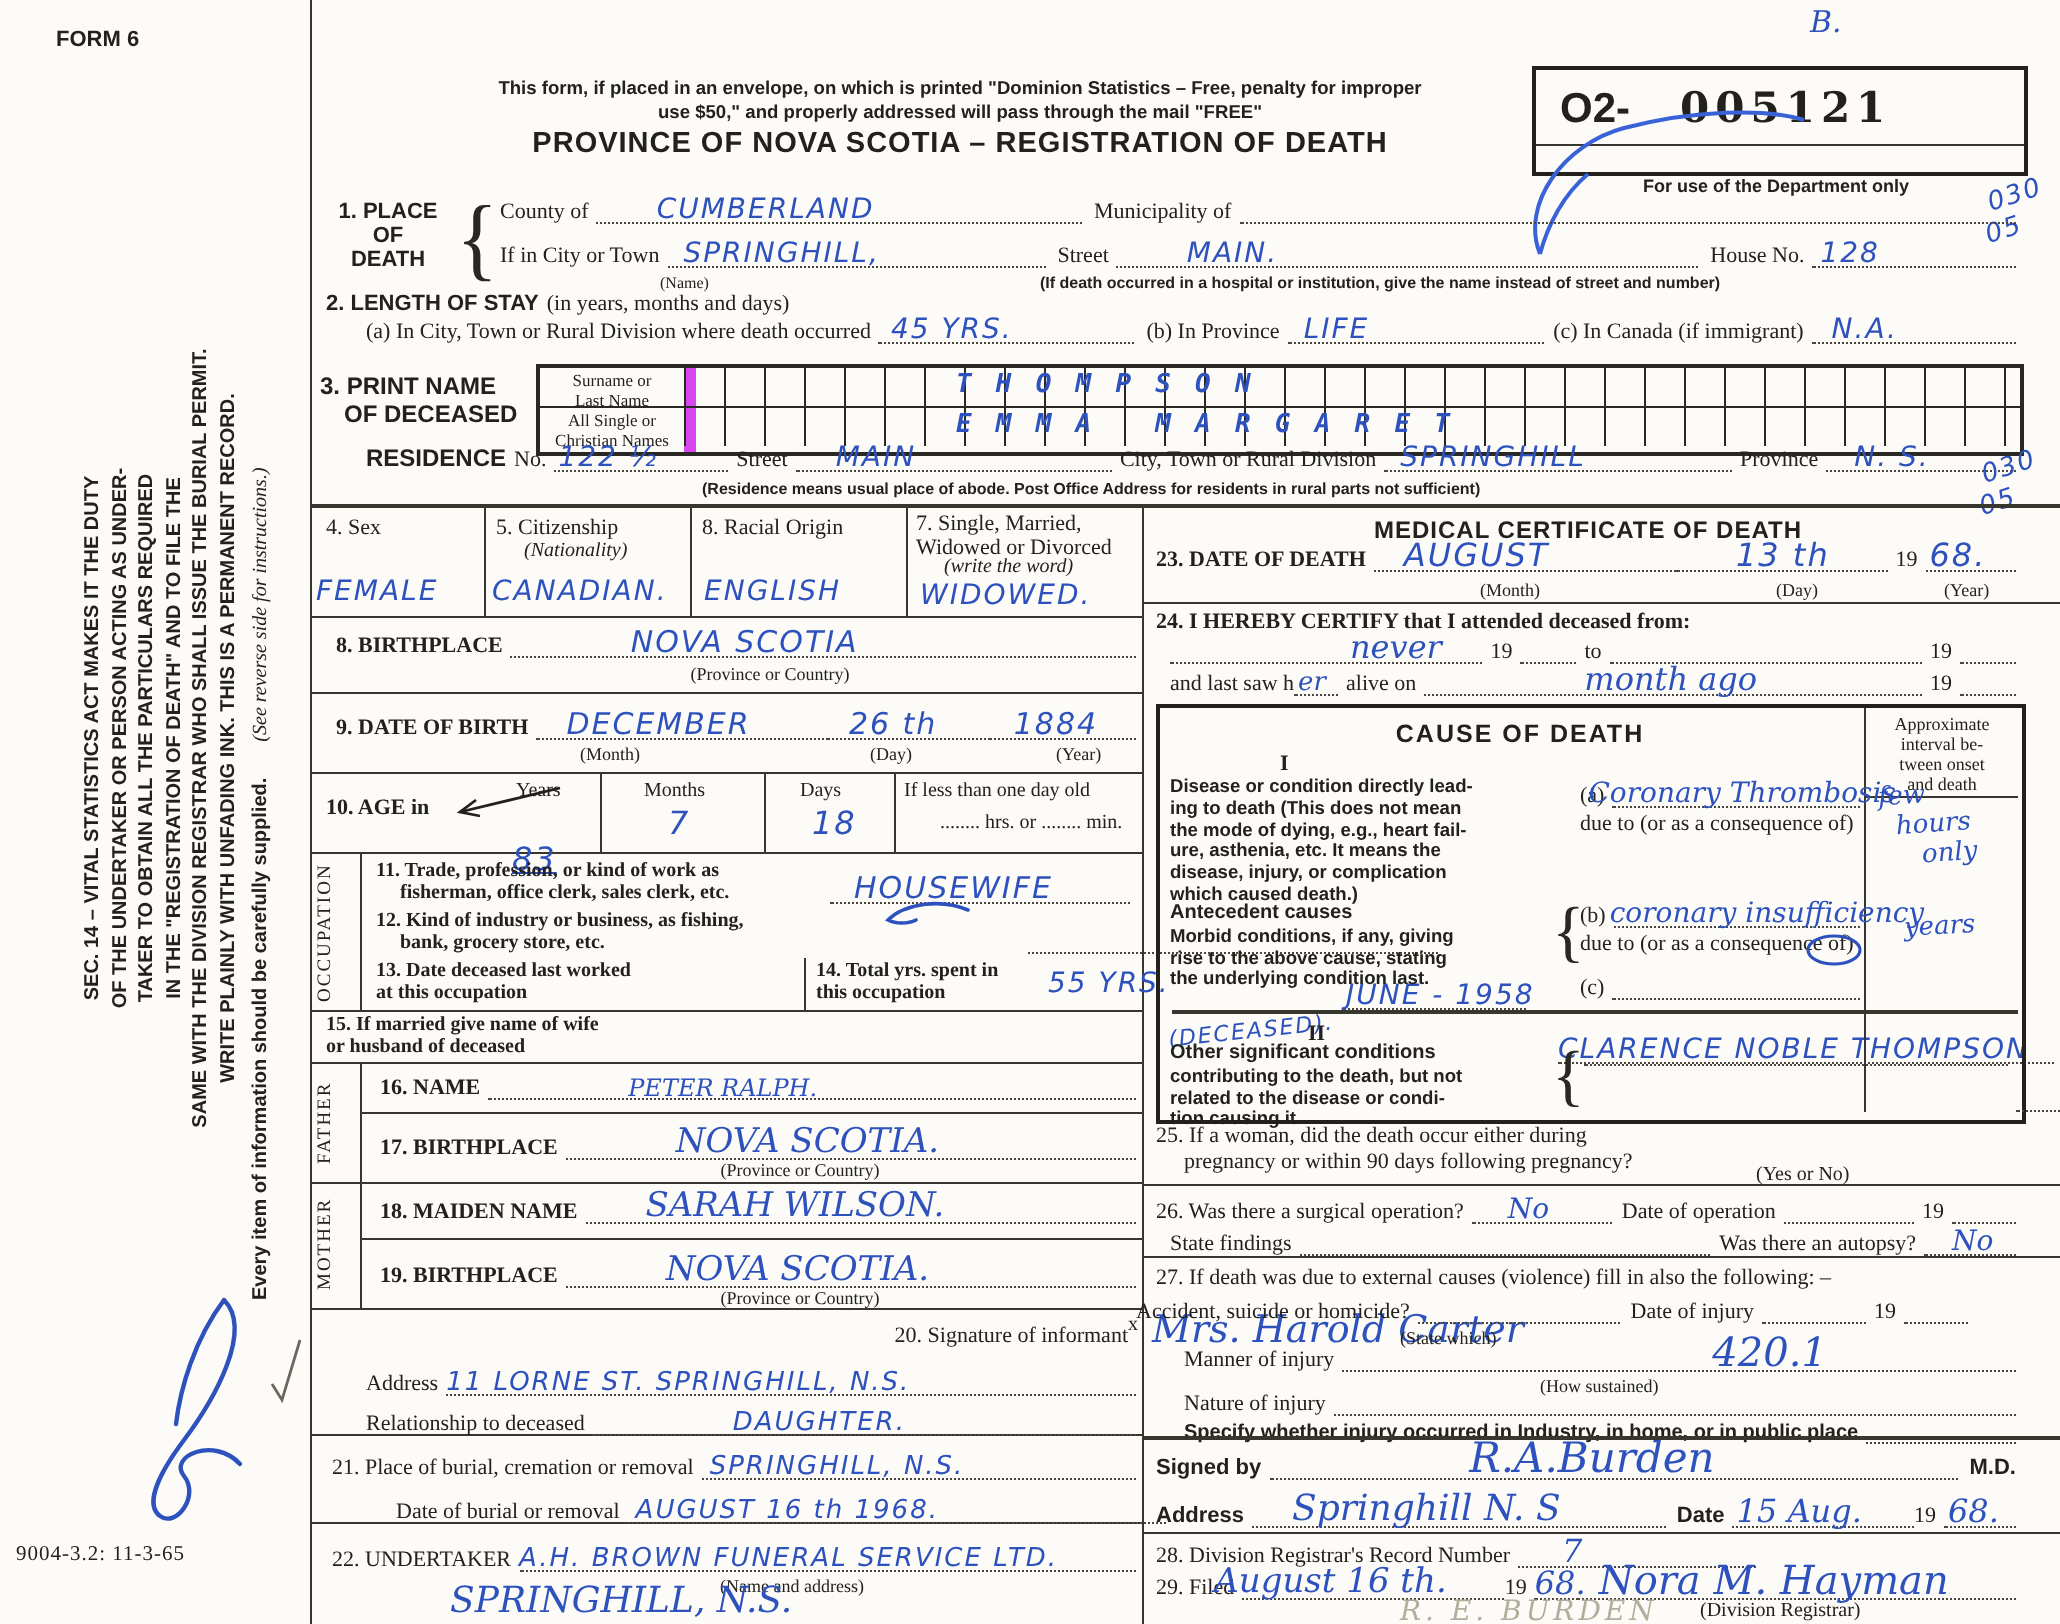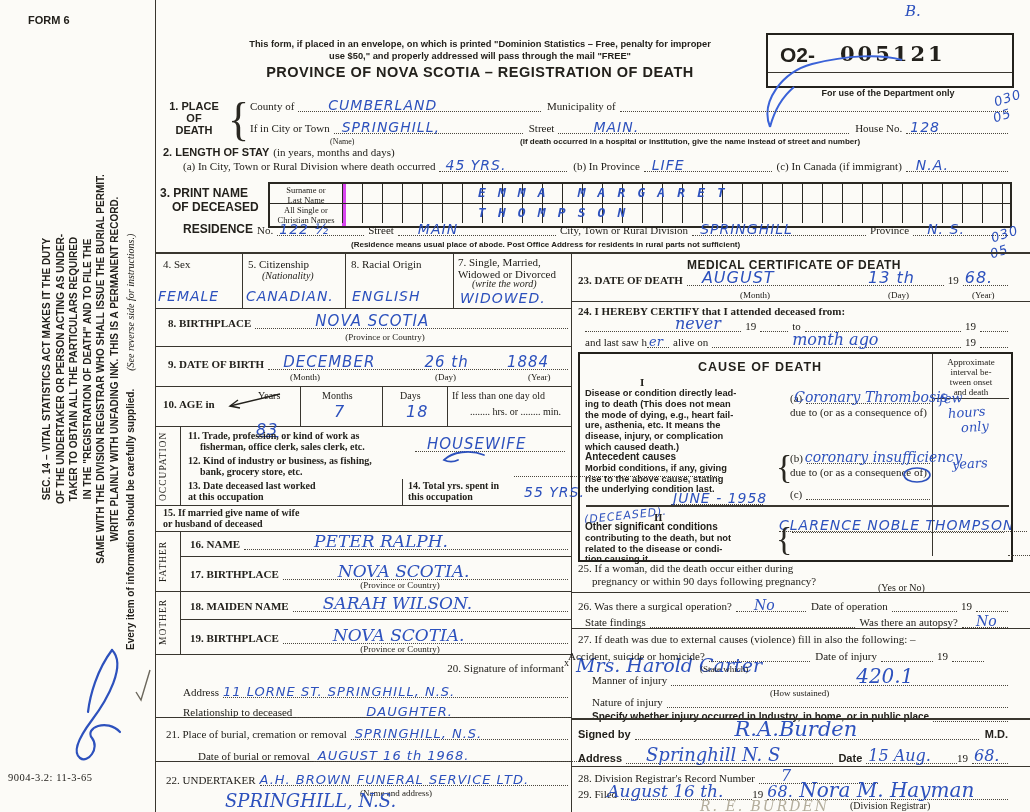--- a/index.html
+++ b/index.html
@@ -16,21 +16,21 @@
   .fl{flex:1;border-bottom:1px dotted #4a463d;position:relative;height:13px;}
   .fx{border-bottom:1px dotted #4a463d;position:relative;height:13px;display:inline-block;flex:none;}
   .hv{position:absolute;bottom:-1px;line-height:1;}
   .hw{font-family:"DejaVu Sans",sans-serif;font-style:italic;color:#2d51bd;white-space:nowrap;letter-spacing:1px;}
   .cur{font-family:"DejaVu Serif",serif;font-style:italic;color:#2d51bd;white-space:nowrap;}
   .pencil{font-family:"DejaVu Serif",serif;font-style:italic;color:#b3ad9c;white-space:nowrap;}
   .hl{position:absolute;background:#39362f;height:1px;}
   .vl{position:absolute;background:#39362f;width:1px;}
   .vstrip{position:absolute;writing-mode:vertical-rl;transform:rotate(180deg);font-size:9.5px;letter-spacing:1px;text-align:center;width:20px;}
   .grid{position:absolute;left:268px;top:182px;width:740px;height:42px;border:2px solid #2a2822;background:#fcfbf7;}
-  .glab{position:absolute;left:0;top:0;width:72px;height:100%;border-right:4px solid #d946ef;font-size:8.5px;text-align:center;}
+  .glab{position:absolute;left:0;top:0;width:72px;height:100%;border-right:6px solid #d946ef;font-size:8.5px;text-align:center;}
   .gcells{position:absolute;left:72px;top:0;right:0;bottom:0;}
   .grow{height:19px;border-bottom:1px solid #2a2822;background:repeating-linear-gradient(90deg,#2a2822 0 1px,transparent 1px 20px);position:relative;}
   .grow:last-child{border-bottom:none;}
   .gtext{position:absolute;left:136px;top:1px;font-family:"DejaVu Sans Mono",monospace;font-size:13px;letter-spacing:12.1px;color:#2d51bd;font-style:italic;font-weight:bold;}
   .codp{font-family:"Liberation Sans",sans-serif;font-size:9.3px;line-height:10.8px;font-weight:bold;}
   .brace{font-family:"Liberation Serif",serif;font-weight:normal;color:#2a2822;}
   svg{overflow:visible;}
 </style>
 </head>
 <body>
@@ -157,24 +157,24 @@
         <div>Surname or</div>
         <div>Last Name</div>
       </div>
       <div style="position:absolute;top:21px;width:100%;">
         <div>All Single or</div>
         <div>Christian Names</div>
       </div>
     </div>
     <div class="gcells">
       <div class="grow">
-          <span class="gtext">EMMA MARGARET</span>
+          <span class="gtext">THOMPSON</span>
         </div>
       <div class="grow">
-          <span class="gtext">THOMPSON</span>
+          <span class="gtext">EMMA MARGARET</span>
         </div>
     </div>
   </div>
 
   
   <div class="ln" style="left:183px;top:222px;width:825px;">
     <span class="sans b s12 lab">RESIDENCE</span>
     <span class="lab">No.</span>
     <span class="fl" style="flex:.55;">
         <span class="hv hw" style="left:2px;font-size:14px;">122 ½</span>
@@ -312,21 +312,21 @@
     <div class="b">15. If married give name of wife</div>
     <div class="b">or husband of deceased</div>
   </div>
   <div class="fx abs" style="left:320px;top:518px;width:248px;"><span class="hv hw" style="left:0;font-size:14px;">CLARENCE NOBLE THOMPSON</span></div>
 
   
   <div class="vstrip" style="left:158px;top:533px;height:56px;">FATHER</div>
   <div class="ln" style="left:190px;top:536px;width:378px;">
     <span class="b lab">16. NAME</span>
     <span class="fl">
-        <span class="hv cur" style="left:70px;font-size:17px;">PETER  RALPH.</span>
+        <span class="hv cur" style="left:70px;font-size:12px;">PETER  RALPH.</span>
       </span>
   </div>
   <div class="ln" style="left:190px;top:566px;width:378px;">
     <span class="b lab">17. BIRTHPLACE</span>
     <span class="fl">
         <span class="hv cur" style="left:55px;font-size:17px;">NOVA  SCOTIA.</span>
       </span>
   </div>
   <div class="abs nt c" style="left:330px;top:580px;width:140px;font-size:9px;">(Province or Country)</div>
 

